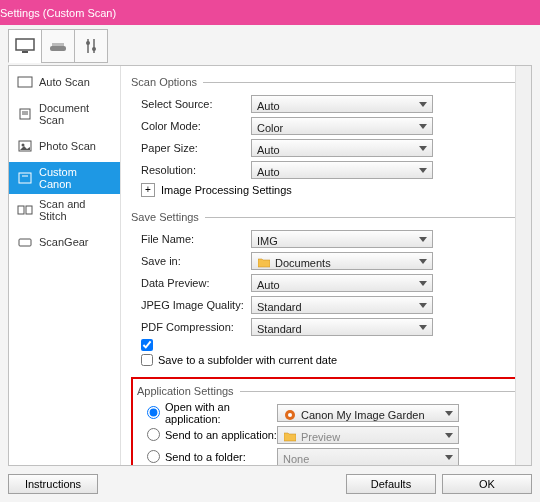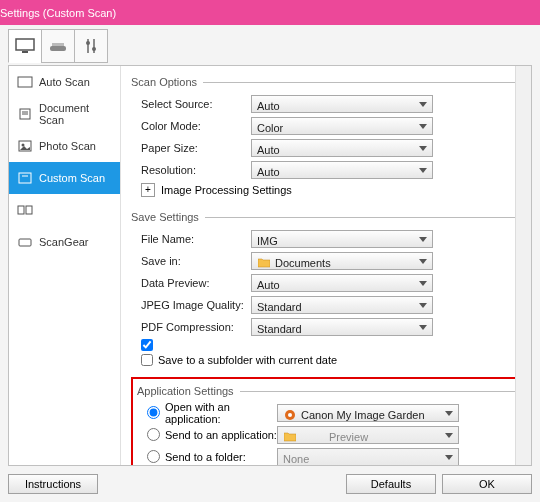--- a/index.html
+++ b/index.html
@@ -15,21 +15,21 @@
 .side-item { height: 32px; display: flex; align-items: center; padding: 0 8px; gap: 6px; color: #333; cursor: pointer; }
 .side-item.active { background: #1e98e4; color: #fff; }
 .side-icon { width: 16px; height: 12px; display: inline-flex; align-items: center; justify-content: center; }
 .pane { flex: 1; padding: 6px 10px 0 10px; overflow-y: auto; position: relative; }
 .scrollbar { position: absolute; right: 0; top: 0; bottom: 0; width: 16px; background: #f1f1f1; border-left: 1px solid #ddd; }
 fieldset { border: none; border-top: 1px solid #bcbcbc; margin: 4px 0 8px; padding: 4px 0 0; }
 legend { color: #555; padding-right: 6px; }
 .row { display: flex; align-items: center; height: 19px; margin: 2px 0 3px; }
 .label { width: 120px; padding-left: 10px; color: #222; }
 .select { flex: 1; max-width: 182px; height: 18px; border: 1px solid #a9a9a9; background: linear-gradient(#fdfdfd,#e7e7e7); display: flex; align-items: flex-end; padding: 0 16px 0 5px; position: relative; color: #222; }
-.select.disabled { color: #888; background: linear-gradient(#f4f4f4,#e9e9e9); gap: 28px; }
+.select.disabled { color: #888; background: linear-gradient(#f4f4f4,#e9e9e9); }
 .select::after { content: ""; position: absolute; right: 5px; top: 6px; border-left: 4px solid transparent; border-right: 4px solid transparent; border-top: 5px solid #555; }
 .select .sicon { width: 14px; height: 12px; margin-right: 4px; display: inline-flex; align-items: center; justify-content: center; }
 .expander { display: flex; align-items: center; gap: 6px; padding-left: 10px; margin: 4px 0 6px; }
 .plus { width: 14px; height: 14px; border: 1px solid #999; display: flex; align-items: center; justify-content: center; font-size: 10px; line-height: 1; background: #fff; }
 .check-row { display: flex; align-items: center; gap: 5px; padding-left: 10px; margin: 3px 0; }
 input[type=checkbox] { width: 12px; height: 12px; }
 .radio-row { display: flex; align-items: center; height: 19px; margin: 2px 0 3px; }
 .radio-row input[type=radio] { margin-left: 10px; margin-right: 5px; }
 .radio-row .rlbl { width: 112px; }
 .highlight { border: 2px solid #e00000; padding: 2px 4px 6px; margin-top: 2px; }
@@ -101,29 +101,30 @@
             </span>
           <span>Photo Scan</span>
         </div>
         <div class="side-item active">
           <span class="side-icon">
               <svg width="16" height="12">
                 <rect x="2" y="1" width="12" height="10" fill="none" stroke="#fff"></rect>
                 <line x1="5" y1="4" x2="11" y2="4" stroke="#fff"></line>
               </svg>
             </span>
-          <span>Custom Scan</span>
+          <span>Custom Canon</span>
         </div>
         <div class="side-item">
           <span class="side-icon">
               <svg width="16" height="12">
                 <rect x="1" y="2" width="6" height="8" fill="none" stroke="#555"></rect>
                 <rect x="9" y="2" width="6" height="8" fill="none" stroke="#555"></rect>
               </svg>
             </span>
+          <span>Scan and Stitch</span>
         </div>
         <div class="side-item">
           <span class="side-icon">
               <svg width="16" height="12">
                 <rect x="2" y="3" width="12" height="7" rx="1" fill="none" stroke="#555"></rect>
               </svg>
             </span>
           <span>ScanGear</span>
         </div>
       </div>

